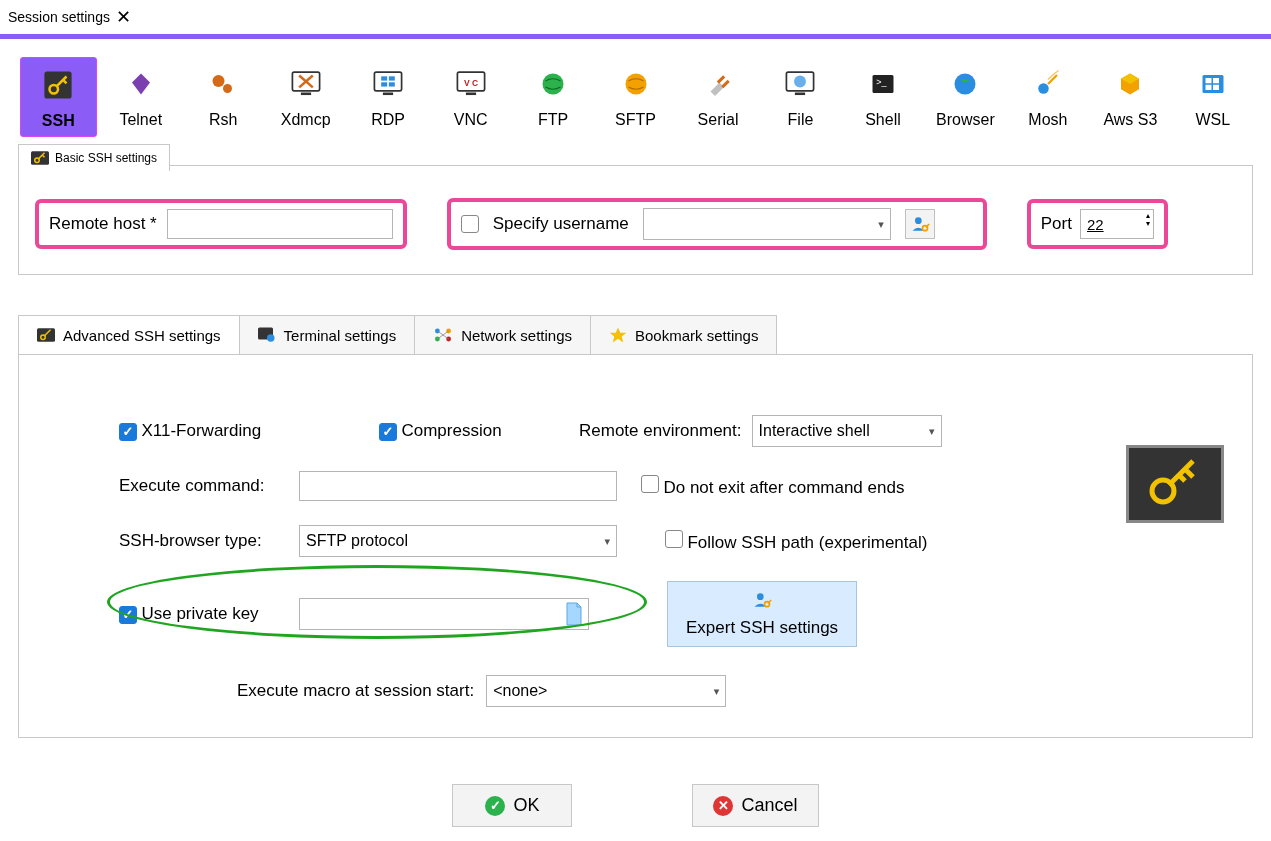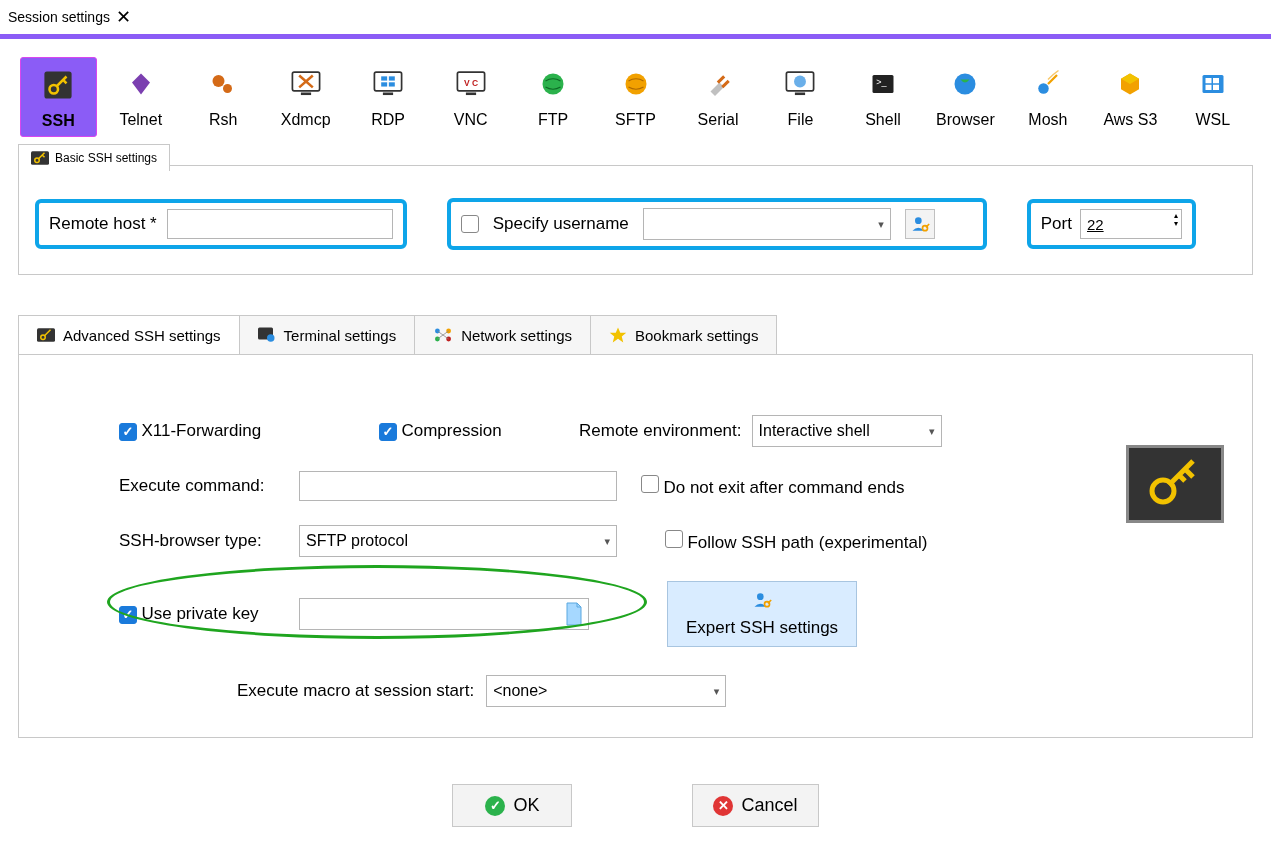--- a/index.html
+++ b/index.html
@@ -15,21 +15,21 @@
 .st { width: 78px; display: flex; flex-direction: column; align-items: center; gap: 8px; padding: 8px 4px 6px; border-radius: 3px; cursor: pointer; }
 .st.selected { background: #8b5cf6; border: 1px solid #d946ef; font-weight: bold; }
 .st .icon { width: 38px; height: 38px; display: flex; align-items: center; justify-content: center; }
 .st .label { font-size: 16px; }
 
 
 .basic-box { margin: 0 18px 40px 18px; border: 1px solid #c8c8c8; position: relative; padding: 32px 12px 24px; }
 .basic-tab { position: absolute; top: -22px; left: -1px; background: #fff; border: 1px solid #c8c8c8; border-bottom: none; padding: 6px 12px; font-size: 12px; display: flex; align-items: center; gap: 6px; }
 .key-mini { width: 18px; height: 14px; }
 .basic-row { display: flex; align-items: center; gap: 40px; }
-.hl-red { border: 4px solid #0ea5e9; border-radius: 6px; padding: 6px 10px; display: flex; align-items: center; gap: 10px; }
+.hl-red { border: 4px solid #ec4899; border-radius: 6px; padding: 6px 10px; display: flex; align-items: center; gap: 10px; }
 .field-label { font-size: 17px; }
 .text-input { height: 30px; border: 1px solid #b5b5b5; padding: 2px 6px; font-size: 15px; background: #fff; }
 .combo { height: 32px; border: 1px solid #b5b5b5; background: #fff; display: flex; align-items: center; justify-content: space-between; padding: 0 6px; font-size: 16px; }
 .spin { position: relative; }
 .spin-arrows { position: absolute; right: 4px; top: 3px; display: flex; flex-direction: column; font-size: 8px; line-height: 8px; cursor: pointer; }
 .checkbox { width: 18px; height: 18px; border: 1px solid #888; border-radius: 3px; display: inline-flex; align-items: center; justify-content: center; background: #fff; }
 .checkbox.checked { background: #1a7adb; border-color: #1a7adb; color: #fff; font-size: 13px; font-weight: bold; }
 .user-btn { width: 30px; height: 30px; border: 1px solid #c0c0c0; background: #f3f3f3; display: flex; align-items: center; justify-content: center; cursor: pointer; }
 
 
@@ -241,21 +241,21 @@
             <circle cx="10" cy="8" r="4" fill="#2b8de0"></circle>
             <path d="M3 20 Q10 13 17 20" fill="#2b8de0"></path>
             <circle cx="18" cy="17" r="3" fill="none" stroke="#f2a100" stroke-width="2"></circle>
             <path d="M19 16 L23 12" stroke="#f2a100" stroke-width="2"></path>
           </svg>
       </div>
     </div>
     <div class="hl-red" style="gap:8px">
       <span class="field-label">Port</span>
       <div class="spin">
-        <input class="text-input" style="width: 102px; text-decoration: underline;" value="22">
+        <input class="text-input" style="width: 74px; text-decoration: underline;" value="22">
         <div class="spin-arrows">
             <span>▴</span>
             <span>▾</span>
           </div>
       </div>
     </div>
   </div>
 </div>
 
 <div class="adv-wrap">

